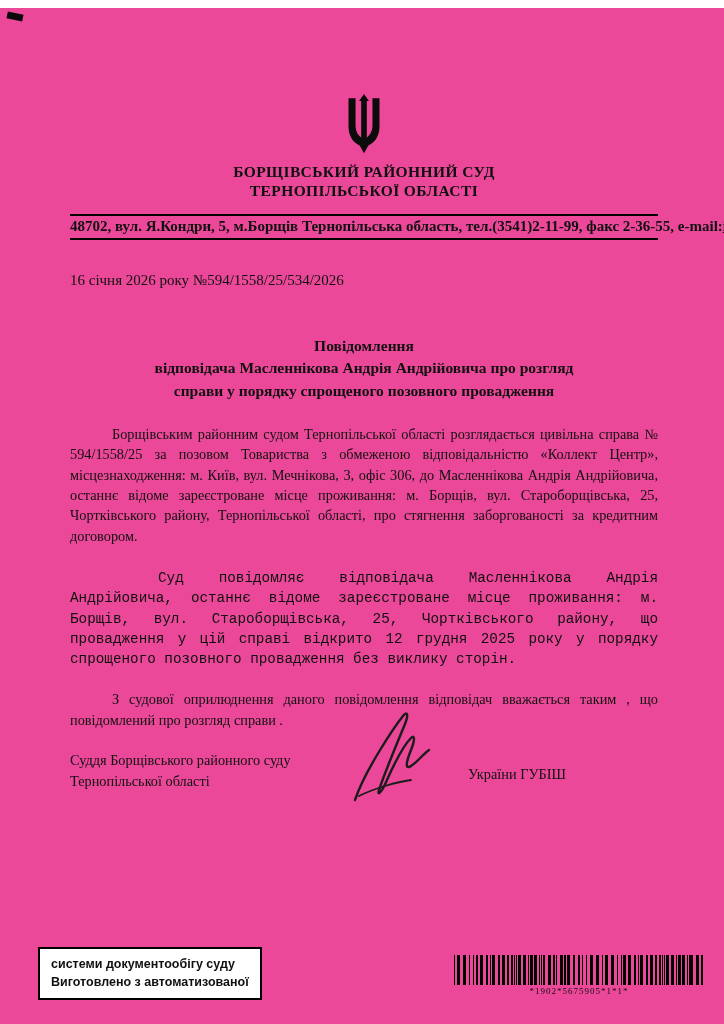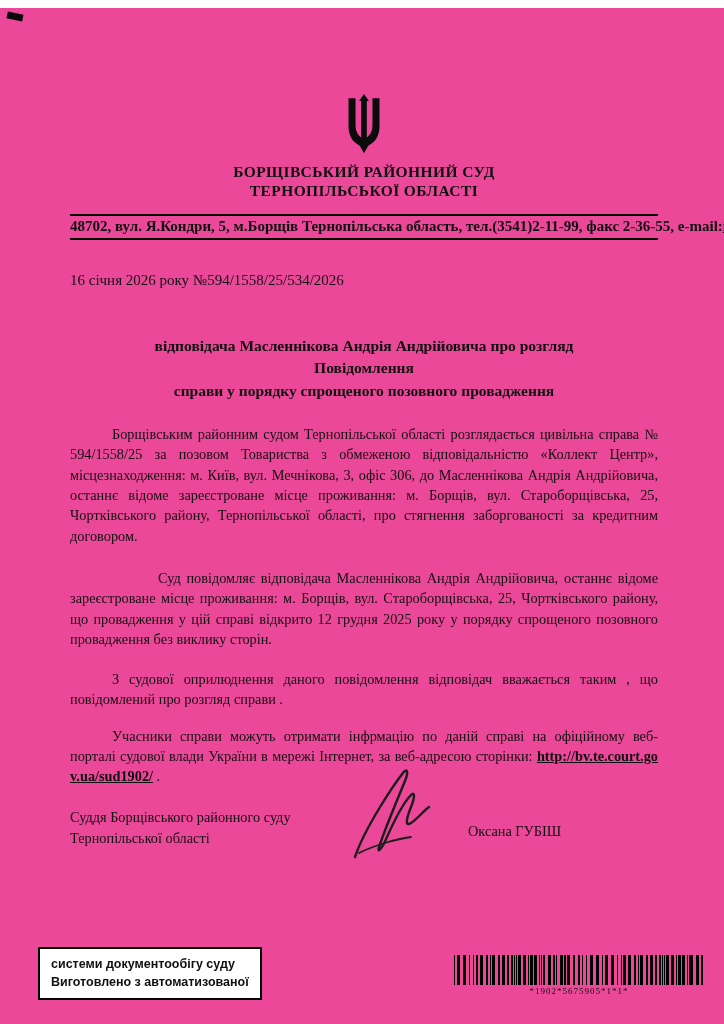--- a/index.html
+++ b/index.html
@@ -37,21 +37,21 @@
 
   
   .ref-line { margin-top:32px; font-size:15px; }
   .title { margin-top:46px; text-align:center; font-weight:bold; font-size:15.5px; line-height:1.45; }
   .t-line { display:block; }
   .body-p {
     margin-top:16px; font-size:14.3px; line-height:1.42;
     text-align:justify; text-indent:42px;
   }
   .p1 { margin-top:22px; }
-  .p2 { margin-top:22px; text-indent:88px; }
+  .p2 { margin-top:22px; text-indent:88px;font-family:Liberation Mono, monospace; }
   .p3 { margin-top:12px; }
   .p4 { margin-top:20px; }
   .p5 { margin-top:16px; }
   .bold-ul { font-weight:bold; text-decoration:underline; }
   .doc-link { font-weight:bold; text-decoration:underline; color:#101010; cursor:pointer; word-break:break-all; }
 
   
   .sign-row { position:relative; margin-top:20px; font-size:14.3px; height:60px; }
   .sign-left { line-height:1.5; }
   .sign-name { position:absolute; left:398px; top:16px; white-space:nowrap; }
@@ -92,48 +92,47 @@
       <div class="court-name">
         <div>БОРЩІВСЬКИЙ РАЙОННИЙ СУД</div>
         <div>ТЕРНОПІЛЬСЬКОЇ ОБЛАСТІ</div>
       </div>
       <div class="contact-bar"><span>48702, вул. Я.Кондри, 5,  м.Борщів Тернопільська область, тел.(3541)2-11-99, факс 2-36-55, e-mail:</span><a class="email">inbox@bv.te.court.gov.ua</a></div>
     </header>
 
     <div class="ref-line">16 січня 2026 року №594/1558/25/534/2026</div>
 
     <h1 class="title">
+      <span class="t-line">Повідомлення</span>
       <span class="t-line">відповідача Масленнікова Андрія Андрійовича про розгляд</span>
-      <span class="t-line">Повідомлення</span>
       <span class="t-line">справи у порядку спрощеного позовного провадження</span>
     </h1>
 
     <p class="body-p p1">Борщівським районним судом Тернопільської області розглядається   цивільна справа № 594/1558/25 за позовом Товариства з обмеженою відповідальністю «Коллект Центр», місцезнаходження: м. Київ, вул. Мечнікова, 3, офіс 306, до Масленнікова Андрія Андрійовича, останнє відоме зареєстроване місце проживання: м. Борщів, вул. Староборщівська, 25, Чортківського району, Тернопільської області, про стягнення заборгованості за кредитним договором.</p>
 
     <p class="body-p p2">Суд повідомляє  відповідача Масленнікова Андрія Андрійовича, останнє відоме зареєстроване місце проживання: м. Борщів, вул. Староборщівська, 25, Чортківського району, що провадження  у цій справі відкрито  12 грудня  2025 року у порядку спрощеного позовного провадження без виклику сторін.</p>
 
 
     <p class="body-p p4">З судової  оприлюднення даного  повідомлення відповідач  вважається таким , що повідомлений про розгляд справи .</p>
 
-    <p class="body-p p5"><span>Учасники  справи можуть отримати інфрмацію по даній справі  на офіційному веб-порталі судової влади України в мережі Інтернет, за веб-адресою сторінки: </span><a class="doc-link">http://bv.te.court.gov.ua/sud1902/</a><span> .</span></p>
 
     <div class="sign-row">
       <div class="sign-left">
         <div>Суддя Борщівського районного суду</div>
         <div>Тернопільської області</div>
       </div>
       <div class="sign-svg">
         <svg width="120" height="100" viewBox="0 0 120 100">
           <g fill="none" stroke="#1c1c1c" stroke-linecap="round">
             <path d="M30 92 C40 62 70 18 78 8 C82 3 84 6 80 16 C70 40 58 70 54 82 C52 88 56 86 62 72 C70 54 80 36 86 30 C90 26 90 32 86 42 C82 52 80 60 84 59 C90 57 98 46 104 42" stroke-width="2.4"></path>
             <path d="M34 88 C50 80 72 74 86 72" stroke-width="1.8"></path>
           </g>
         </svg>
       </div>
-      <div class="sign-name">Оксана ГУБІШ</div>
+      <div class="sign-name">України ГУБІШ</div>
     </div>
 
   </div>
 
   <div class="stamp-box">
     <div>системи  документообігу суду</div>
     <div>Виготовлено з автоматизованої</div>
   </div>
 
   <div class="barcode-wrap">

